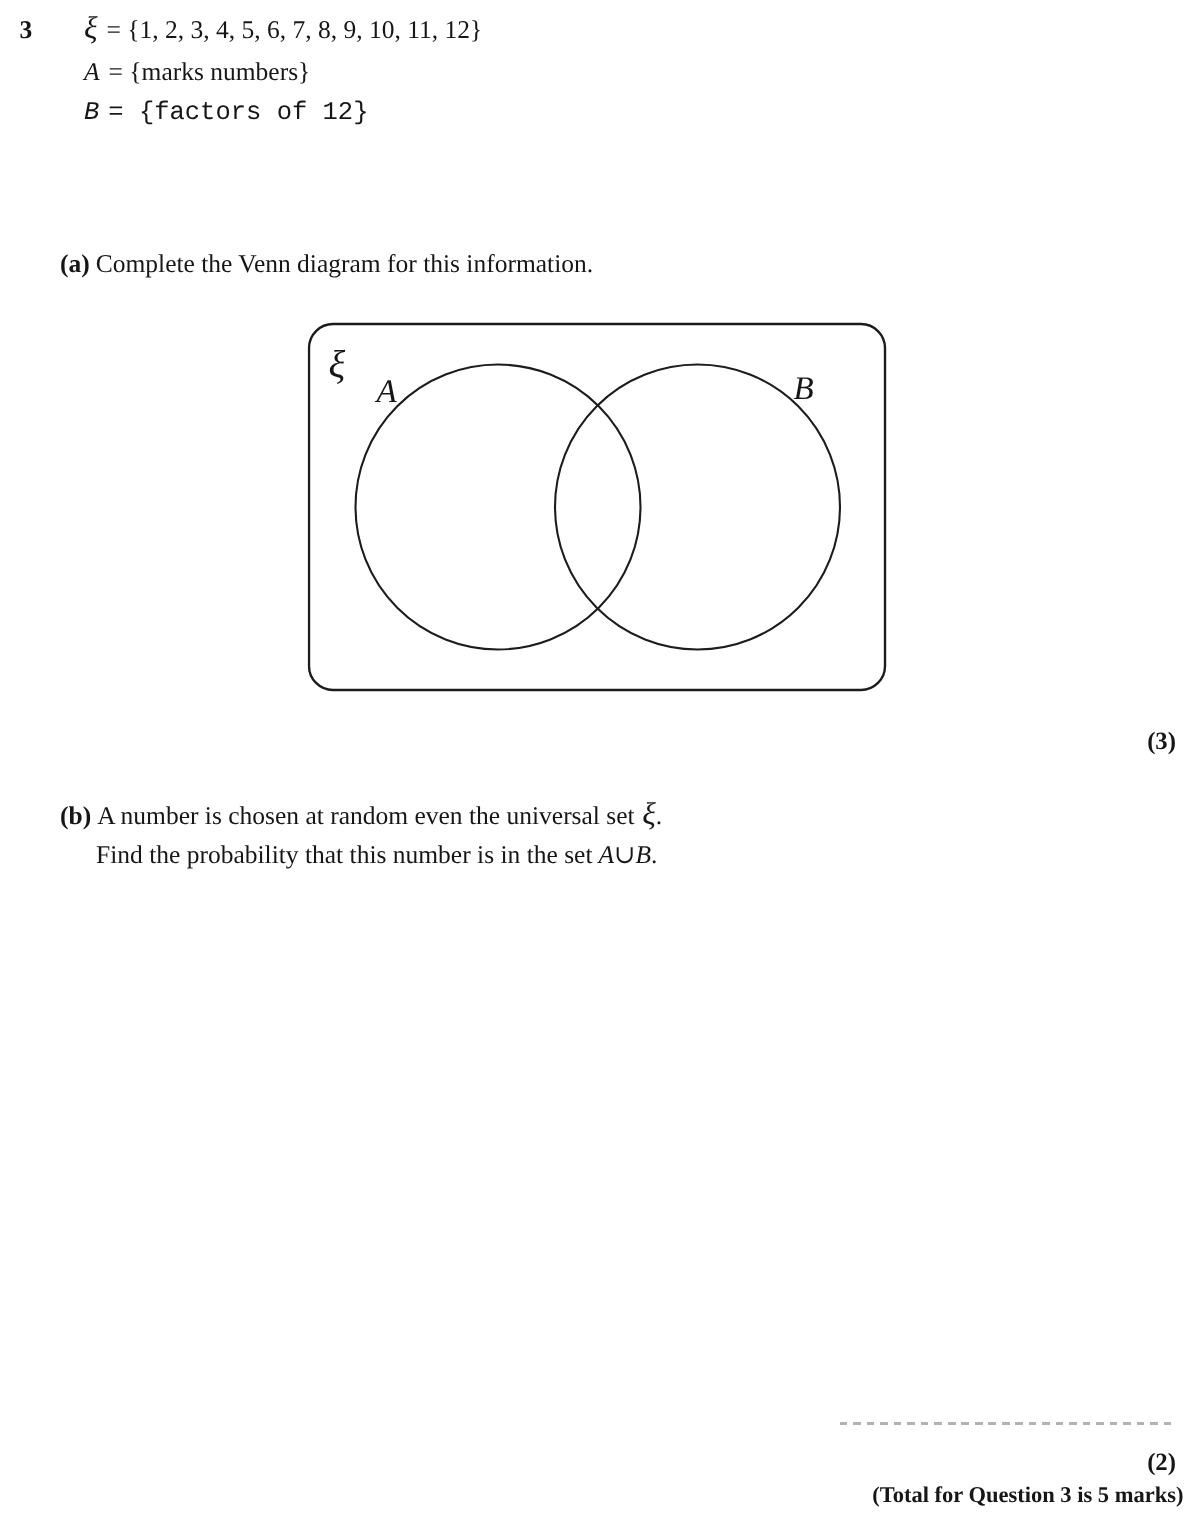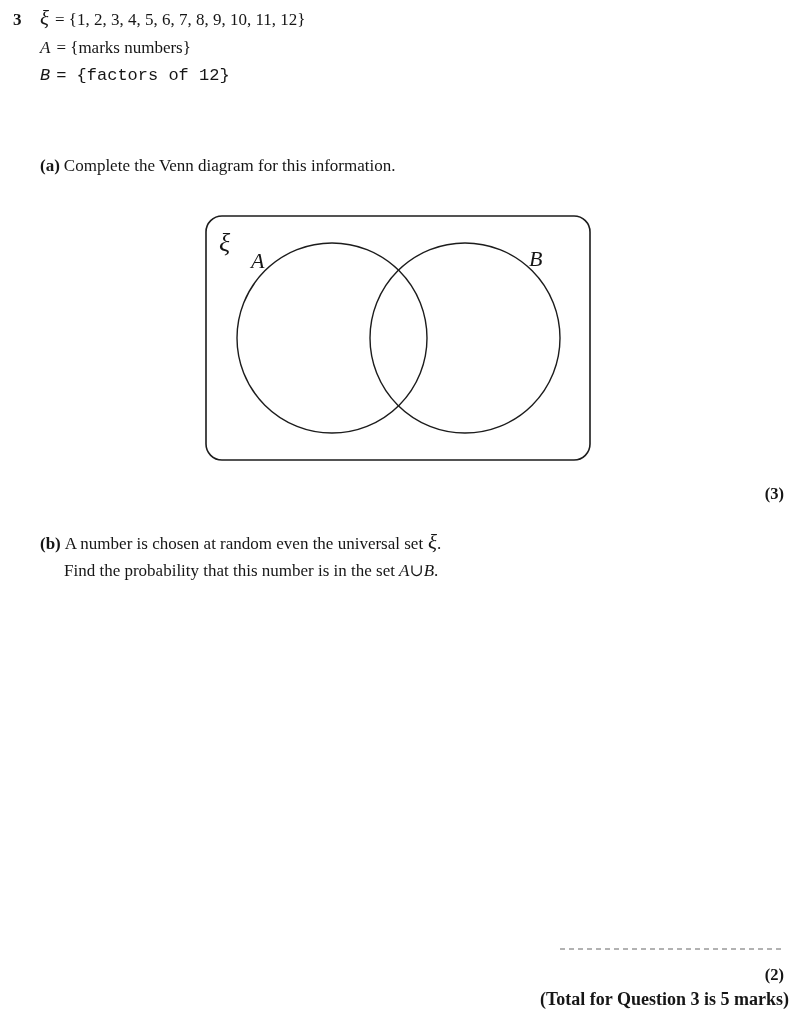--- a/index.html
+++ b/index.html
@@ -14,31 +14,31 @@
     font-size: 17px;
     overflow: hidden;
   }
   .qnum {
     position: absolute;
     left: 13px;
     top: 10px;
     font-weight: bold;
   }
   .defs { position: absolute; left: 40px; top: 0; }
-  .def-line { position: absolute; left: 0; white-space: nowrap; }
+  .def-line { position: absolute; left: 16px; white-space: nowrap; }
   .def-line.l1 { top: 6px; }
   .def-line.l2 { top: 38px; }
   .def-line.l3 { top: 66px; font-family: Liberation Mono, monospace; }
   .sym { font-style: italic; }
   .big-xi { font-style: italic; font-size: 21px; }
   .def-rest { margin-left: 6px; }
   .part-a {
     position: absolute;
     left: 40px;
-    top: 156px;
+    top: 166px;
     white-space: nowrap;
     text-align: center;
   }
   .part-label { font-weight: bold; margin-right: 4px; }
   .venn-wrap { position: absolute; left: 205px; top: 214px; }
   .venn-rect { fill: none; stroke: #1c1c1c; stroke-width: 1.6; }
   .venn-circle { fill: none; stroke: #1c1c1c; stroke-width: 1.4; }
   .venn-xi {
     font-family: "Liberation Serif", "DejaVu Serif", serif;
     font-style: italic;
@@ -70,21 +70,21 @@
     top: 948px;
     width: 224px;
     height: 2px;
     background: repeating-linear-gradient(90deg, #b2b2b2 0 5px, transparent 5px 9px);
   }
   .total-line {
     position: absolute;
     right: 8px;
     top: 989px;
     font-weight: bold;
-    font-size: 18px;
+    font-size: 15px;
     text-align: left;
   }
 </style>
 </head>
 <body>
 
 <div class="page">
 
   <div class="qnum">3</div>
 

